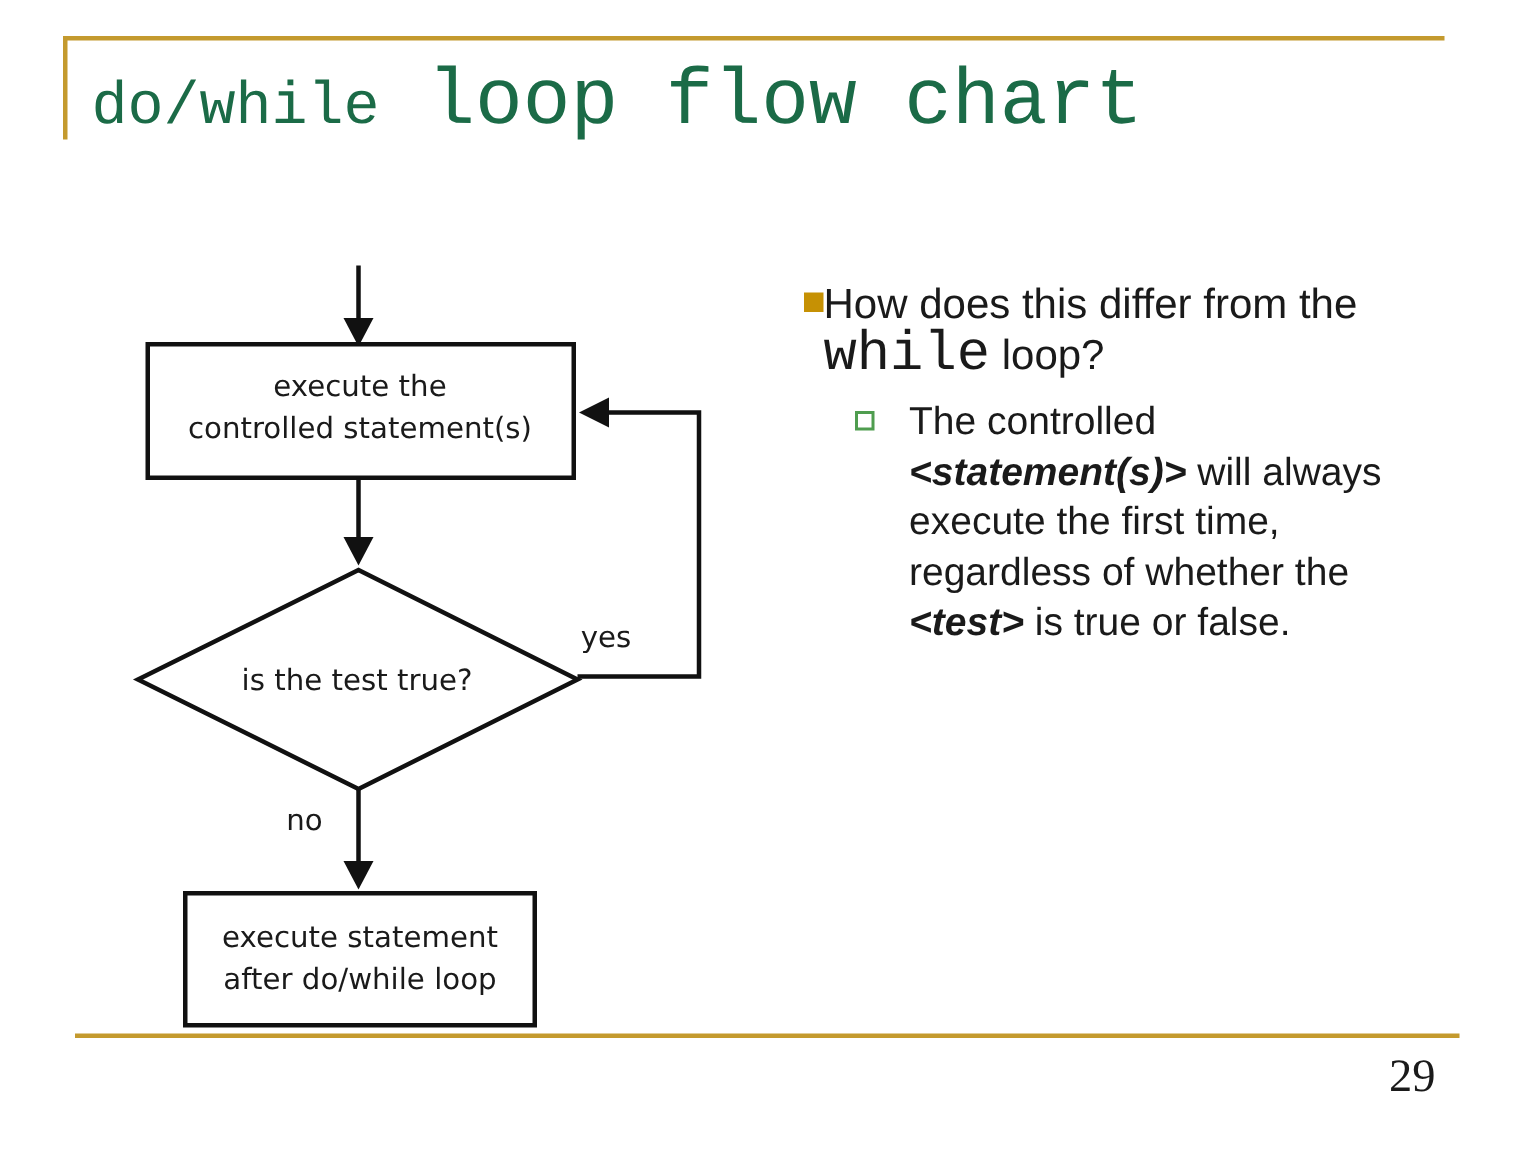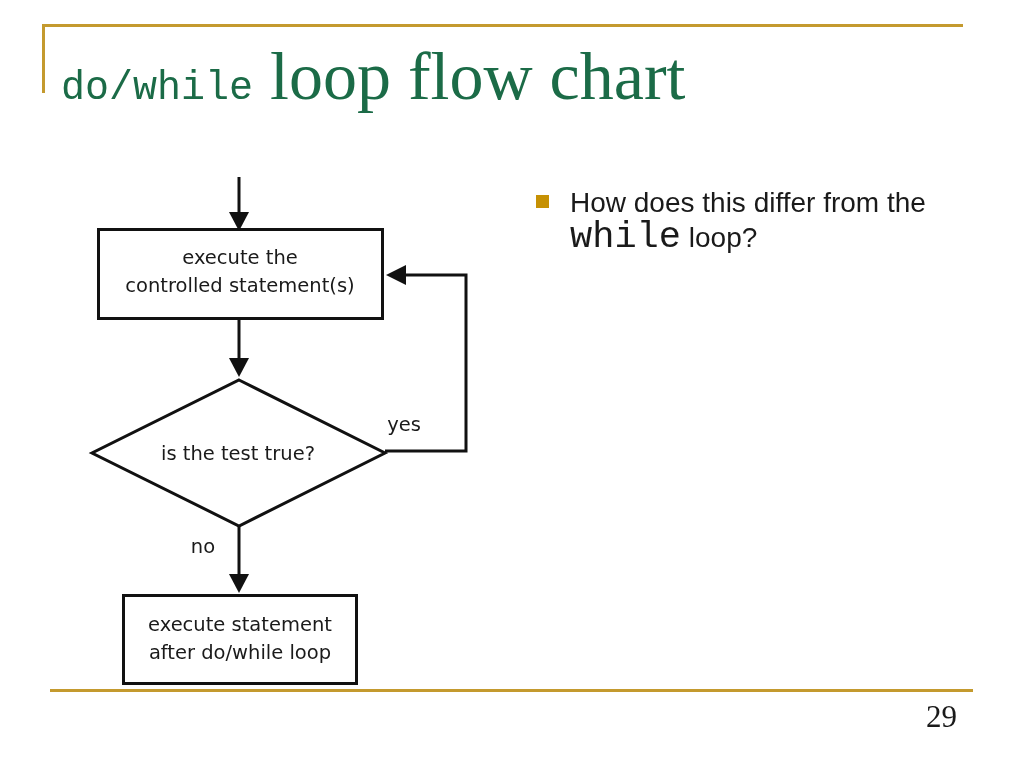--- a/index.html
+++ b/index.html
@@ -10,30 +10,30 @@
   
   .rule-top{position:absolute;left:42px;top:24px;width:921px;height:3px;background:#C49A2E;}
   .rule-left{position:absolute;left:42px;top:24px;width:3px;height:69px;background:#C49A2E;}
   .rule-bottom{position:absolute;left:50px;top:689px;width:923px;height:3px;background:#C49A2E;}
   
   .title{
     position:absolute;left:61px;top:42px;margin:0;line-height:1;
     color:#1B6B47;font-weight:normal;white-space:nowrap;
   }
   .t-code{font-family:"Liberation Mono","DejaVu Sans Mono",monospace;font-size:40px;}
-  .t-serif{font-family:Liberation Serif, serif;font-size:68px;}
+  .t-serif{font-family:Liberation Mono, monospace;font-size:53px;}
   
   .flow{position:absolute;left:0;top:0;width:1024px;height:768px;pointer-events:none;}
   .flow line,.flow polyline{stroke:#111;stroke-width:3;fill:none;}
   .flow rect,.flow polygon.shape{stroke:#111;stroke-width:3;fill:#fff;}
   .flow polygon.head{fill:#111;stroke:none;}
   .flow text{font-family:"DejaVu Sans",sans-serif;font-size:19.5px;fill:#1a1a1a;text-anchor:middle;}
   
   .content{position:absolute;left:536px;top:186px;width:410px;color:#1a1a1a;}
-  .li1{display:flex;gap:21px;}
+  .li1{display:flex;}
   .b1{width:13px;height:13px;background:#C69104;margin-top:9px;flex:0 0 auto;}
   .li1-text{margin:0;width:372px;font-size:28px;line-height:34px;}
   .mono{font-family:"Liberation Mono","DejaVu Sans Mono",monospace;font-size:37px;line-height:34px;}
   .li2{display:flex;gap:23px;margin-left:34px;margin-top:10px;}
   .b2{width:13px;height:13px;box-sizing:border-box;border:2px solid #4F9D4F;background:#fff;margin-top:10px;flex:0 0 auto;}
   .li2-text{margin:0;width:316px;font-size:26px;line-height:33.5px;}
   .bi{font-weight:bold;font-style:italic;}
   
   .page-number{position:absolute;left:926px;top:699px;font-family:"Liberation Serif",serif;font-size:31px;color:#1a1a1a;}
 </style>
@@ -73,18 +73,22 @@
     <rect x="123.5" y="595.5" width="233" height="88"></rect>
     <text x="240" y="631">execute statement</text>
     <text x="240" y="659">after do/while loop</text>
   </svg>
 
   <div class="content">
     <div class="li1">
       <span class="b1"></span>
       <p class="li1-text"><span>How does this differ from the </span><span class="mono">while</span><span> loop?</span></p>
     </div>
+    <div class="li2">
+      <span class="b2"></span>
+      <p class="li2-text"><span>The controlled </span><span class="bi">&lt;statement(s)&gt;</span><span> will always execute the first time, regardless of whether the </span><span class="bi">&lt;test&gt;</span><span> is true or false.</span></p>
+    </div>
   </div>
 
   <div class="rule-bottom"></div>
   <div class="page-number">29</div>
 
 </div>
 
 </body></html>

